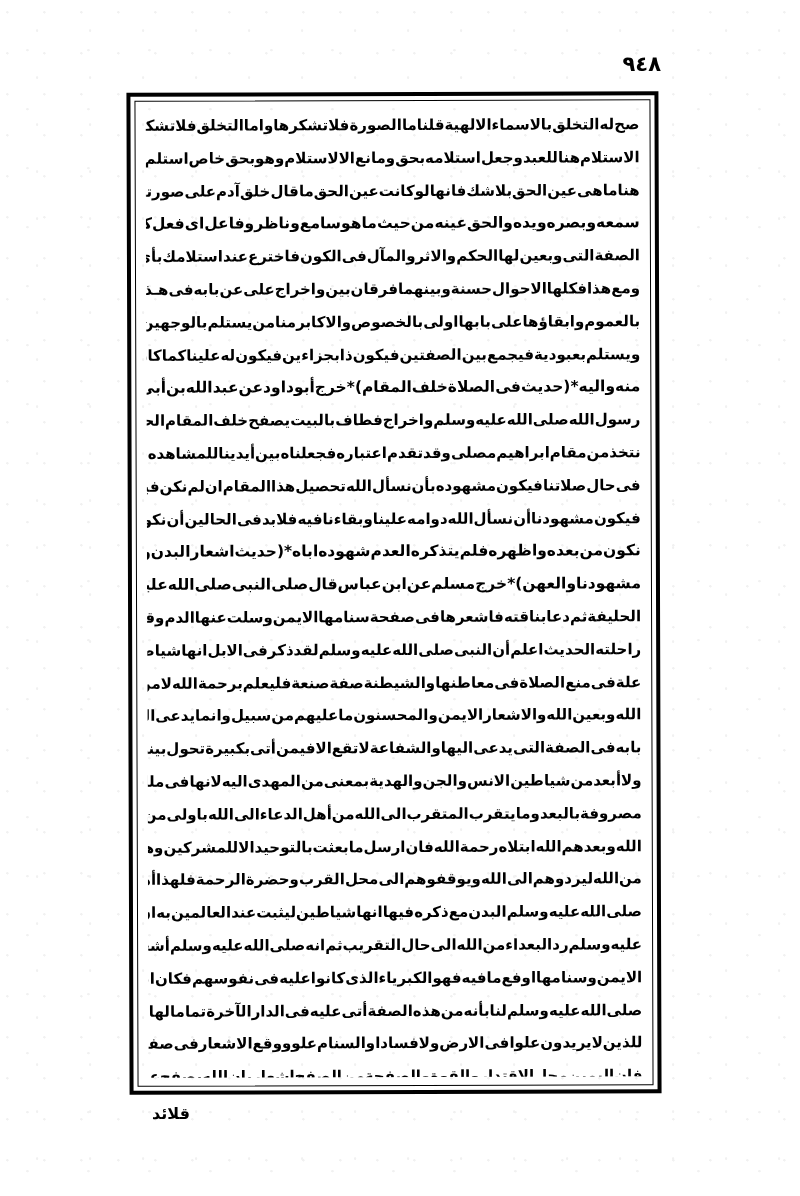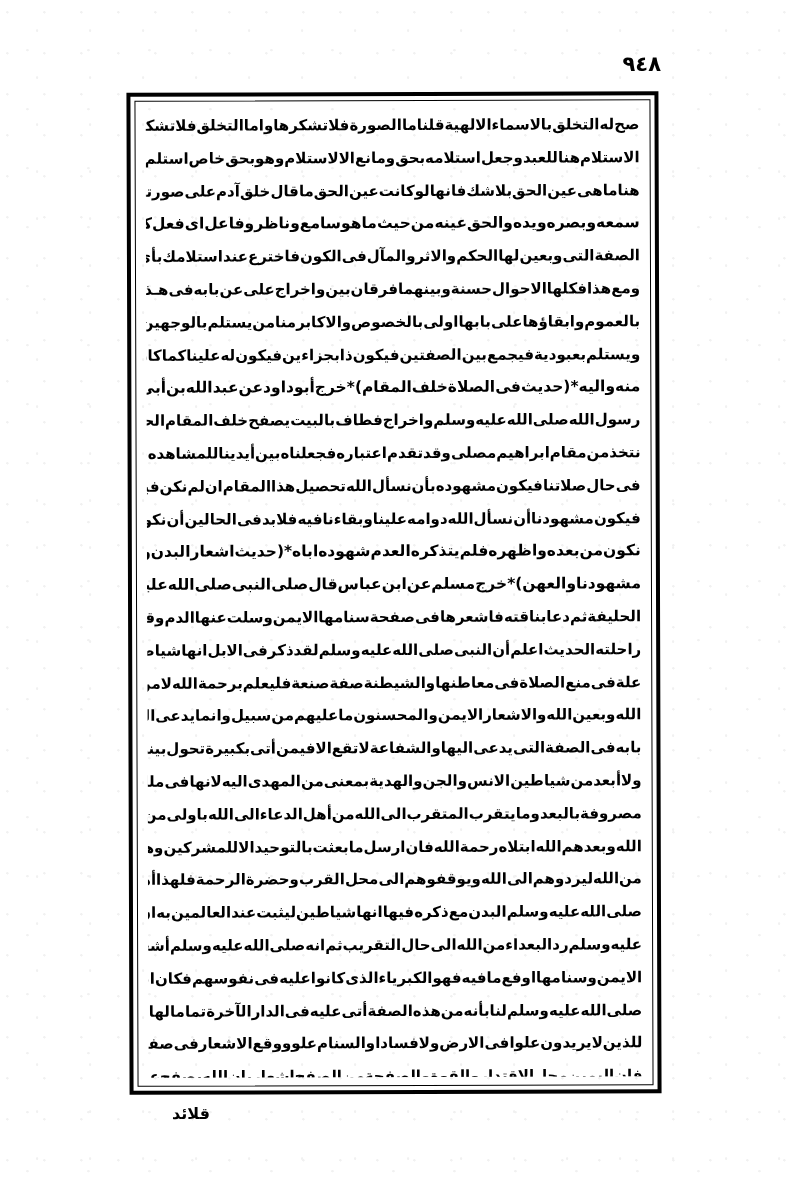--- a/index.html
+++ b/index.html
@@ -89,21 +89,21 @@
     font-size: 15px;
   }
   .line.heading-line {
     font-size: 15.5px;
   }
 
   
   .catchword {
     position: absolute;
     top: 1104px;
-    left: 172px;
+    left: 152px;
     font-size: 16px;
     font-weight: 700;
     direction: rtl;
     color: #000;
     font-family: "DejaVu Sans", "Liberation Sans", sans-serif;
   }
 
   
   .ink-noise {
     position: absolute;

